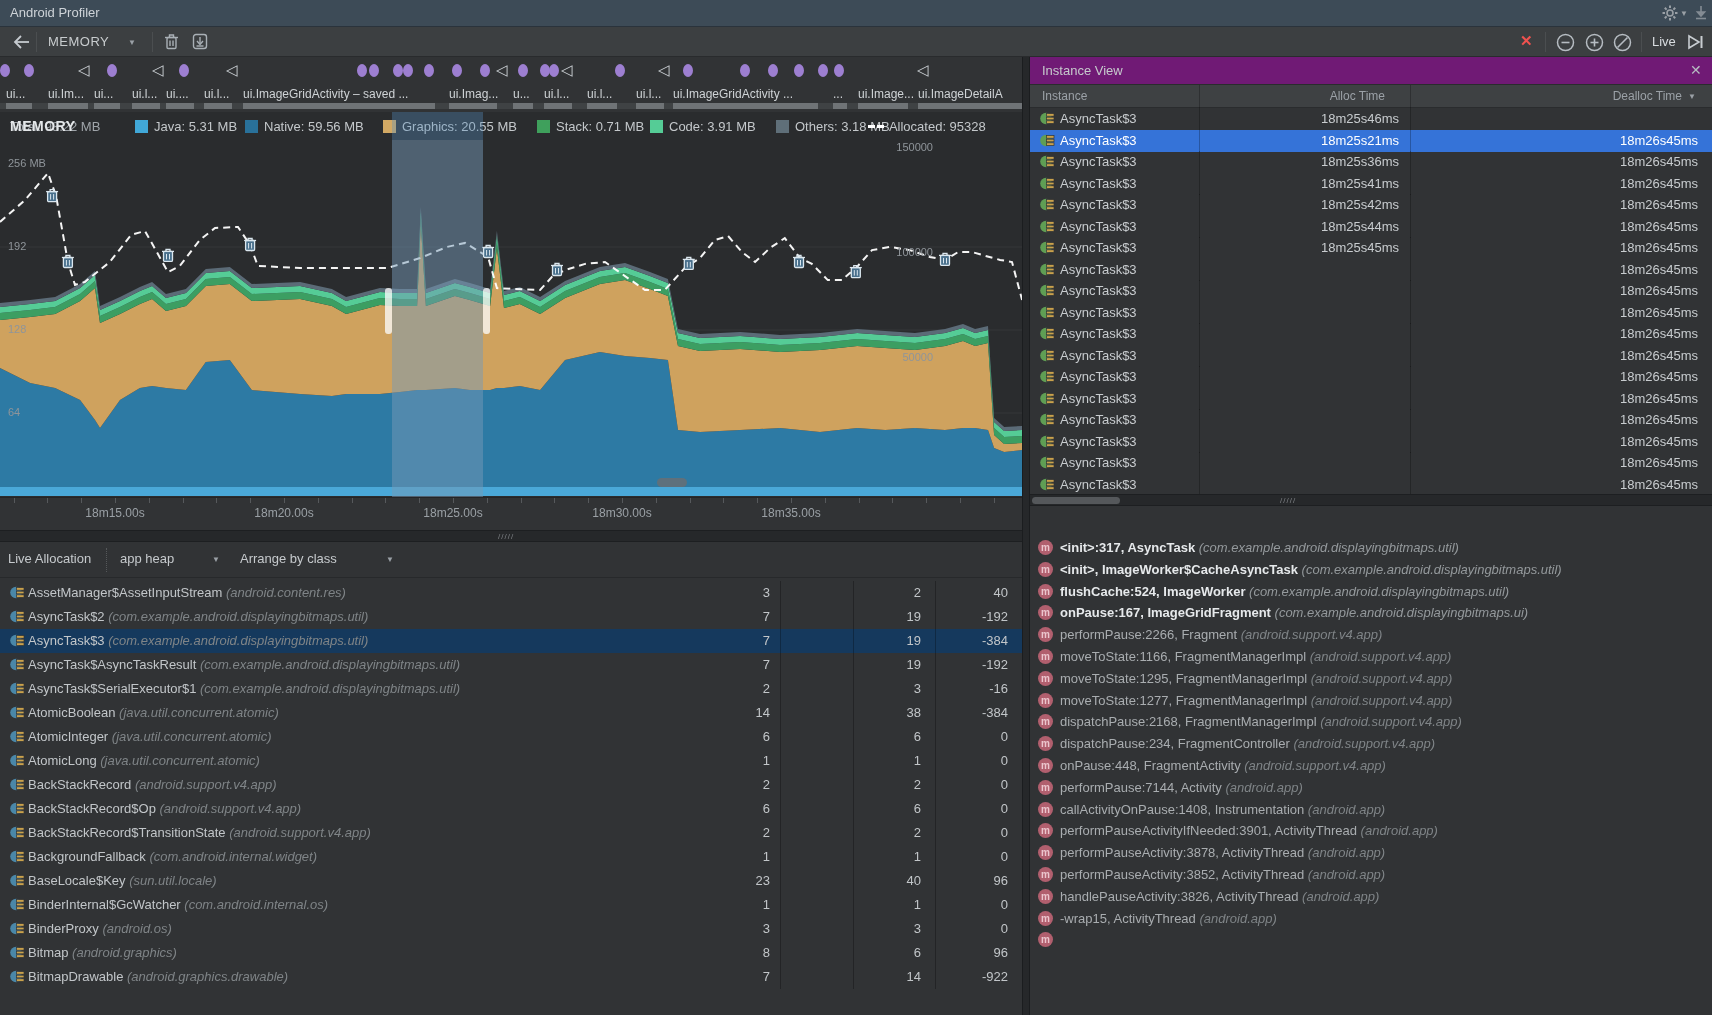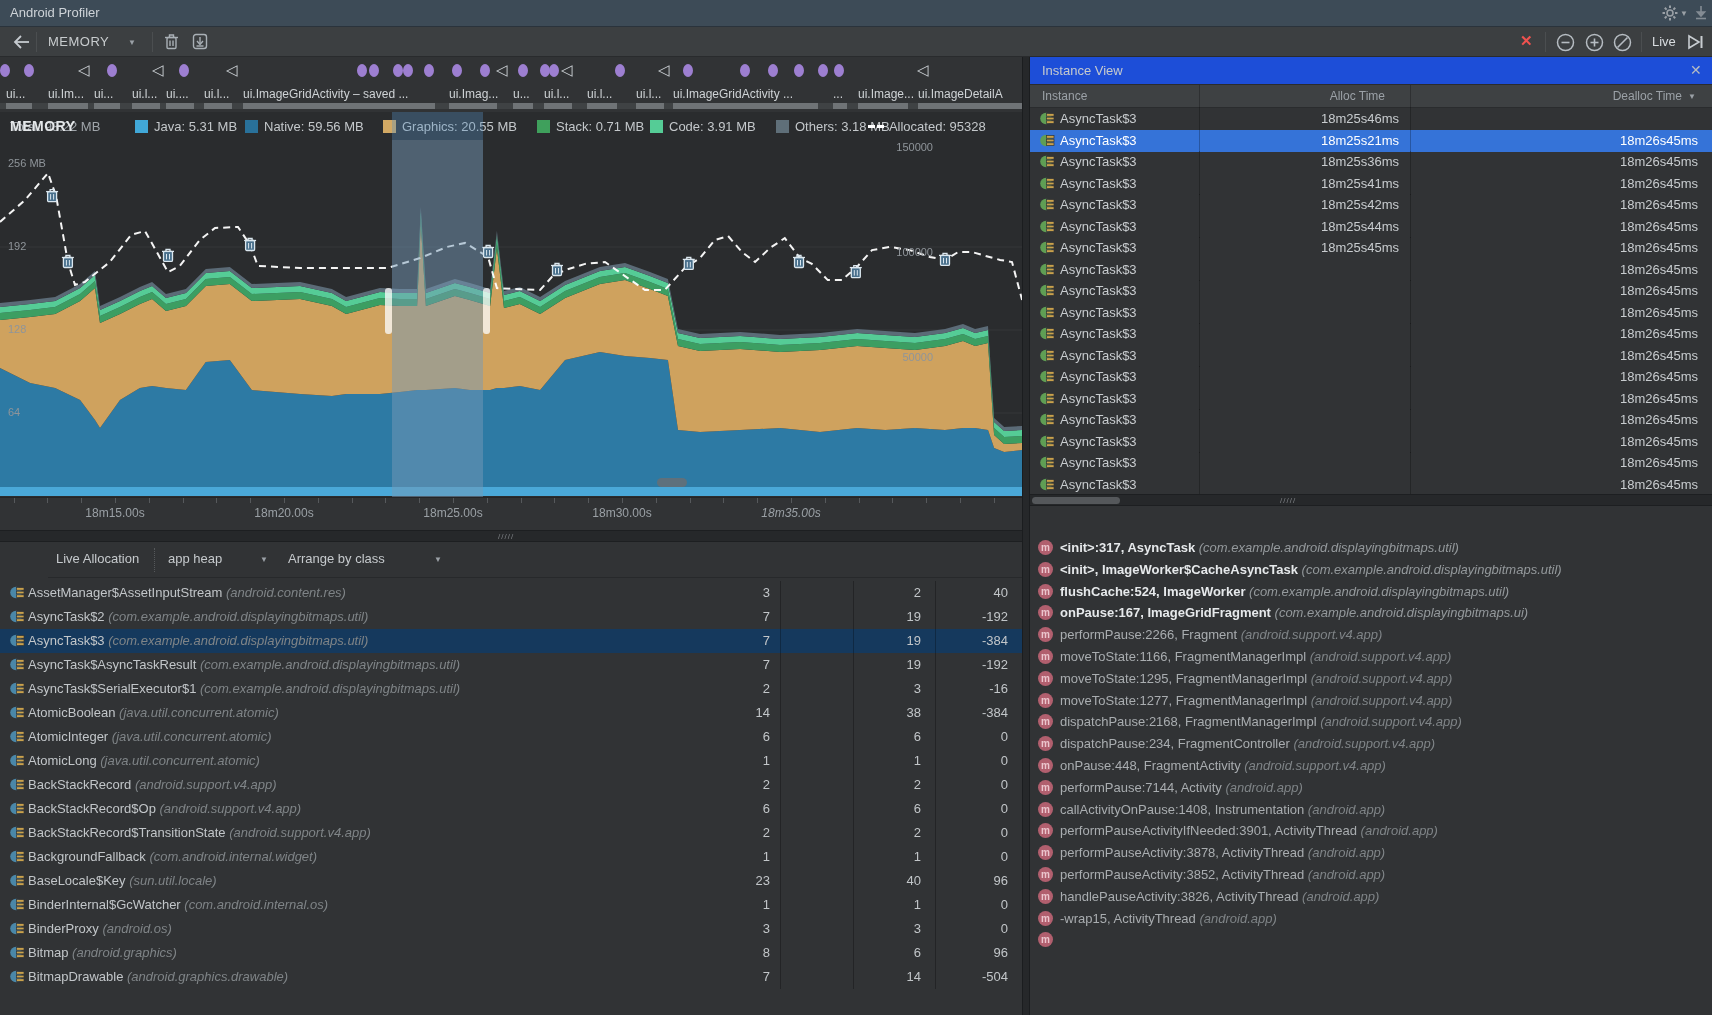--- a/index.html
+++ b/index.html
@@ -57,39 +57,39 @@
   #x-axis{position:absolute;left:0;top:440px;width:1022px;height:33px;background:#313335;border-top:1px solid #232527;}
   .xtick{position:absolute;top:0;width:1px;height:5px;background:#56595c;}
   .xlabel{position:absolute;top:8px;width:90px;margin-left:-45px;text-align:center;color:#9aa0a5;font-size:12px;}
   .scroll-pill{position:absolute;left:657px;top:421px;width:30px;height:9px;border-radius:5px;background:#6a6e72;opacity:.8;}
 
   .h-divider{position:absolute;left:0;top:473px;width:1022px;height:12px;background:#26282a;border-top:1px solid #1d1f21;border-bottom:1px solid #1d1f21;}
   .grip{color:#808488;font-size:8px;letter-spacing:1px;}
   .h-divider .grip{position:absolute;left:498px;top:1px;}
 
   
-  .alloc-toolbar{position:absolute;left:0;top:485px;width:1022px;height:36px;background:#313335;border-bottom:1px solid #27292b;margin-left:48px;}
+  .alloc-toolbar{position:absolute;left:0;top:485px;width:1022px;height:36px;background:#313335;border-bottom:1px solid #27292b;}
   .alloc-toolbar .t1{position:absolute;left:8px;top:9px;color:#c6cacd;}
   .dd{position:absolute;top:9px;color:#c6cacd;}
   .alloc-sep{position:absolute;left:106px;top:6px;height:24px;border-left:1px dotted #55585a;}
 
   
   .table-header{position:absolute;left:0;top:521px;width:1022px;height:27px;background:#3e4143;border-top:1px solid #2a2c2e;border-bottom:1px solid #2a2c2e;color:#9ba1a7;font-size:12px;}
   .th{position:absolute;top:6px;}
   .colsep{position:absolute;top:0;width:1px;background:rgba(0,0,0,0.28);}
   #class-rows{position:absolute;left:0;top:524px;width:1022px;height:498px;overflow:hidden;padding-left:12px;}
   .crow{position:absolute;left:0;width:1022px;height:24px;}
   .crow.sel{background:#15395d;}
   .cname{position:absolute;left:28px;top:4px;white-space:nowrap;color:#c2c6c9;}
   .cpkg{color:#7f8487;font-style:italic;}
   .cnum{position:absolute;top:4px;text-align:right;color:#c2c6c9;}
   .cicon{position:absolute;left:10px;top:4px;}
 
   
-  .iv-header{position:absolute;left:0;top:0;width:682px;height:28px;background:#1d4ed8;border-bottom:1px solid #2a2c2e;}
+  .iv-header{position:absolute;left:0;top:0;width:682px;height:28px;background:#701a75;border-bottom:1px solid #2a2c2e;}
   .iv-header .t{position:absolute;left:12px;top:6px;color:#c6cacd;}
   .iv-close{position:absolute;left:660px;top:5px;color:#b6bcc2;font-size:14px;}
   .iv-cols{position:absolute;left:0;top:28px;width:682px;height:23px;background:#3e4143;border-bottom:1px solid #2a2c2e;color:#9ba1a7;font-size:12px;}
   #iv-rows{position:absolute;left:0;top:51px;width:682px;height:386px;overflow:hidden;background:#313335;}
   .ivrow{position:absolute;left:0;width:682px;height:22px;}
   .ivrow.sel{background:#3573d8;}
   .ivrow.sel .ivtx{color:#fff;}
   .ivtx{color:#c8cccf;}
   .iv-name{position:absolute;left:30px;top:3px;}
   .iv-t1{position:absolute;left:169px;top:3px;width:200px;text-align:right;}
@@ -405,21 +405,21 @@
         <div class="xtick" style="left: 825px;"></div>
         <div class="xtick" style="left: 859px;"></div>
         <div class="xtick" style="left: 892px;"></div>
         <div class="xtick" style="left: 926px;"></div>
         <div class="xtick" style="left: 960px;"></div>
         <div class="xtick" style="left: 994px;"></div>
         <div class="xlabel" style="left: 115px;">18m15.00s</div>
         <div class="xlabel" style="left: 284px;">18m20.00s</div>
         <div class="xlabel" style="left: 453px;">18m25.00s</div>
         <div class="xlabel" style="left: 622px;">18m30.00s</div>
-        <div class="xlabel" style="left: 791px; font-style: italic;">18m35.00s</div>
+        <div class="xlabel" style="left: 791px;">18m35.00s</div>
         <div class="xlabel" style="left: 960px; margin-top: 23px;">18m40.00s</div>
       </div>
     <div class="scroll-pill"></div>
 
     <div class="h-divider">
         <span class="grip">/////</span>
       </div>
 
     <div class="alloc-toolbar">
       <span class="t1">Live Allocation</span>
@@ -708,21 +708,21 @@
             <svg width="15" height="15" viewBox="0 0 15 15">
               <circle cx="6" cy="7.5" r="5.8" fill="#4a87a8"></circle>
               <rect x="6.5" y="2.6" width="7.5" height="2.6" fill="#caa24c" stroke="#313335" stroke-width="0.7"></rect>
               <rect x="6.5" y="6.2" width="7.5" height="2.6" fill="#caa24c" stroke="#313335" stroke-width="0.7"></rect>
               <rect x="6.5" y="9.8" width="7.5" height="2.6" fill="#caa24c" stroke="#313335" stroke-width="0.7"></rect>
             </svg>
           </span>
           <span class="cname">BitmapDrawable <span class="cpkg">(android.graphics.drawable)</span></span>
           <span class="cnum" style="left: 700px; width: 70px;">7</span>
           <span class="cnum" style="left: 785px; width: 136px;">14</span>
-          <span class="cnum" style="left: 858px; width: 150px;">-504</span>
+          <span class="cnum" style="left: 858px; width: 150px;">-922</span>
           <span class="colsep" style="left: 780px; height: 24px;"></span>
           <span class="colsep" style="left: 853px; height: 24px;"></span>
           <span class="colsep" style="left: 935px; height: 24px;"></span>
         </div>
       </div>
   <div class="sel-band" style="left: 392.08px; width: 90.922px;"></div>
       <div class="sel-wash" style="left: 392.08px; width: 90.922px;"></div>
       <div class="sel-handle" style="left: 385.08px;"></div>
       <div class="sel-handle" style="left: 483.002px;"></div>
     </div>

